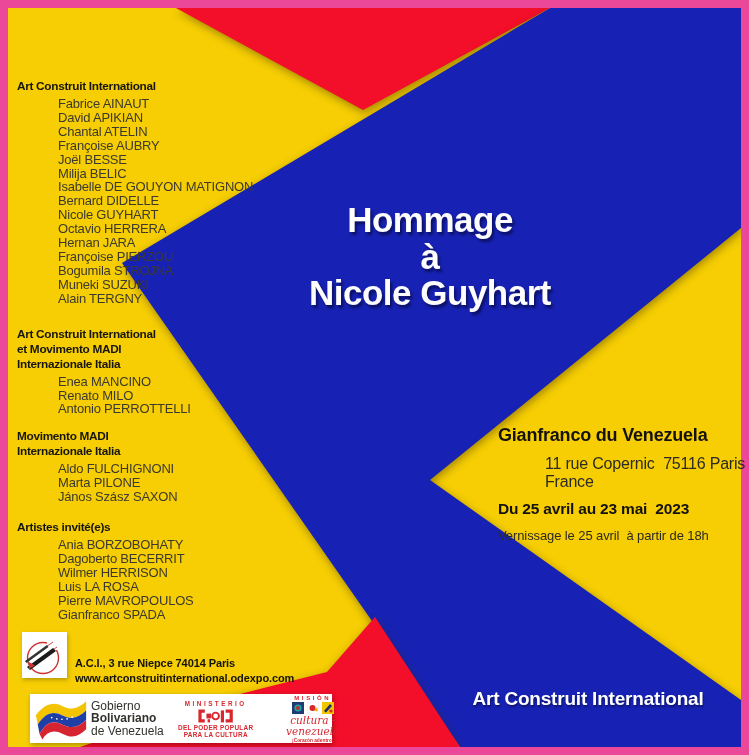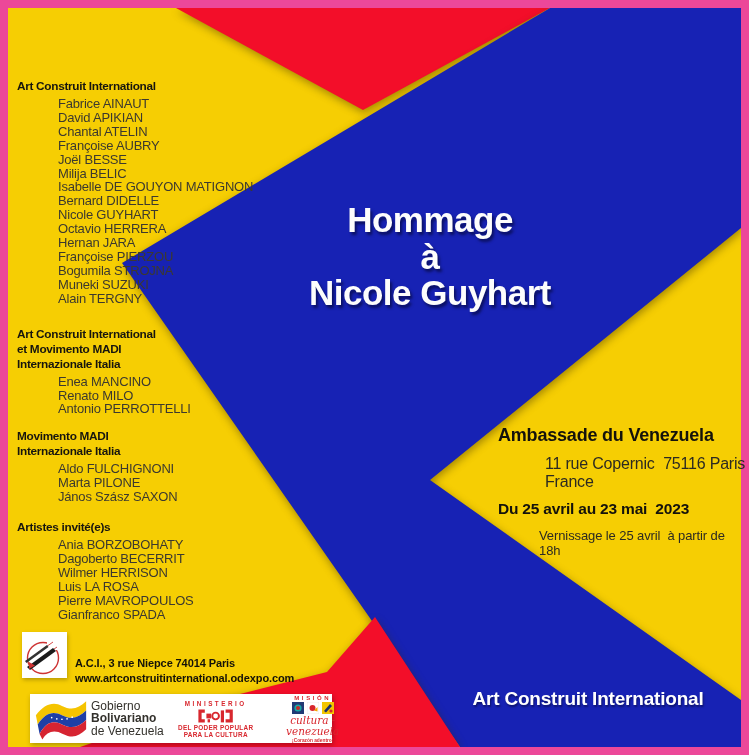--- a/index.html
+++ b/index.html
@@ -16,21 +16,21 @@
   .group.g3{margin-top:13px;}
   .group.g4{margin-top:16px;}
 
   .title{position:absolute;left:278px;top:202px;width:304px;text-align:center;z-index:3;}
   .title-line{font-size:35px;line-height:36.5px;font-weight:bold;color:#fdfdfd;letter-spacing:-0.5px;text-shadow:2px 3px 3px rgba(0,0,25,0.55);}
 
   .embassy{position:absolute;left:498px;top:425px;z-index:3;width:250px;}
   .venue{font-size:18px;font-weight:bold;letter-spacing:-0.2px;color:#14120c;white-space:pre-wrap;}
   .addr{margin-top:9px;font-size:16px;color:#2c2a22;white-space:pre-wrap;letter-spacing:-0.2px;margin-left:47px;}
   .dates{margin-top:9px;font-size:15.5px;font-weight:bold;color:#14120c;white-space:pre-wrap;letter-spacing:-0.2px;}
-  .vern{margin-top:10px;font-size:13px;color:#2c2a22;white-space:pre-wrap;letter-spacing:-0.1px;margin-left:41px;}
+  .vern{margin-top:10px;font-size:13px;color:#2c2a22;white-space:pre-wrap;letter-spacing:-0.1px;}
 
   .aci-box{position:absolute;left:22px;top:632px;width:45px;height:46px;background:#fff;z-index:3;box-shadow:1px 2px 4px rgba(0,0,0,0.25);}
   .aci-text{position:absolute;left:75px;top:656px;z-index:3;font-weight:bold;font-size:11px;line-height:15px;color:#141209;letter-spacing:-0.1px;}
 
   .logos-box{position:absolute;left:30px;top:694px;width:302px;height:49px;background:#fff;z-index:3;box-shadow:1px 2px 5px rgba(0,0,0,0.3);display:flex;align-items:center;}
   .flag-svg{width:54px;height:42px;margin-left:4px;flex:none;}
   .gov-text{margin-left:3px;font-size:12px;line-height:12.5px;color:#33312c;flex:none;}
   .gov-text .bold{font-weight:bold;}
   .ministry{margin-left:9px;width:86px;text-align:center;color:#d8272e;flex:none;}
   .ministry-top{font-size:6.3px;letter-spacing:2.5px;font-weight:bold;}
@@ -120,21 +120,21 @@
     </div>
   </div>
 
   <div class="title">
       <div class="title-line">Hommage</div>
       <div class="title-line">à</div>
       <div class="title-line">Nicole Guyhart</div>
     </div>
 
   <div class="embassy">
-    <div class="venue">Ambassade du Venezuela</div>
+    <div class="venue">Gianfranco du Venezuela</div>
     <div class="addr">11 rue Copernic  75116 Paris France</div>
     <div class="dates">Du 25 avril au 23 mai  2023</div>
     <div class="vern">Vernissage le 25 avril  à partir de 18h</div>
   </div>
 
   <div class="aci-box">
     <svg viewBox="0 0 45 46" width="45" height="46">
       <circle cx="21" cy="26" r="15.5" fill="none" stroke="#ce3333" stroke-width="1.4"></circle>
       <rect x="25" y="4" width="19" height="14" fill="#ffffff"></rect>
       <line x1="14" y1="22" x2="31" y2="10" stroke="#ce3333" stroke-width="0.9"></line>

